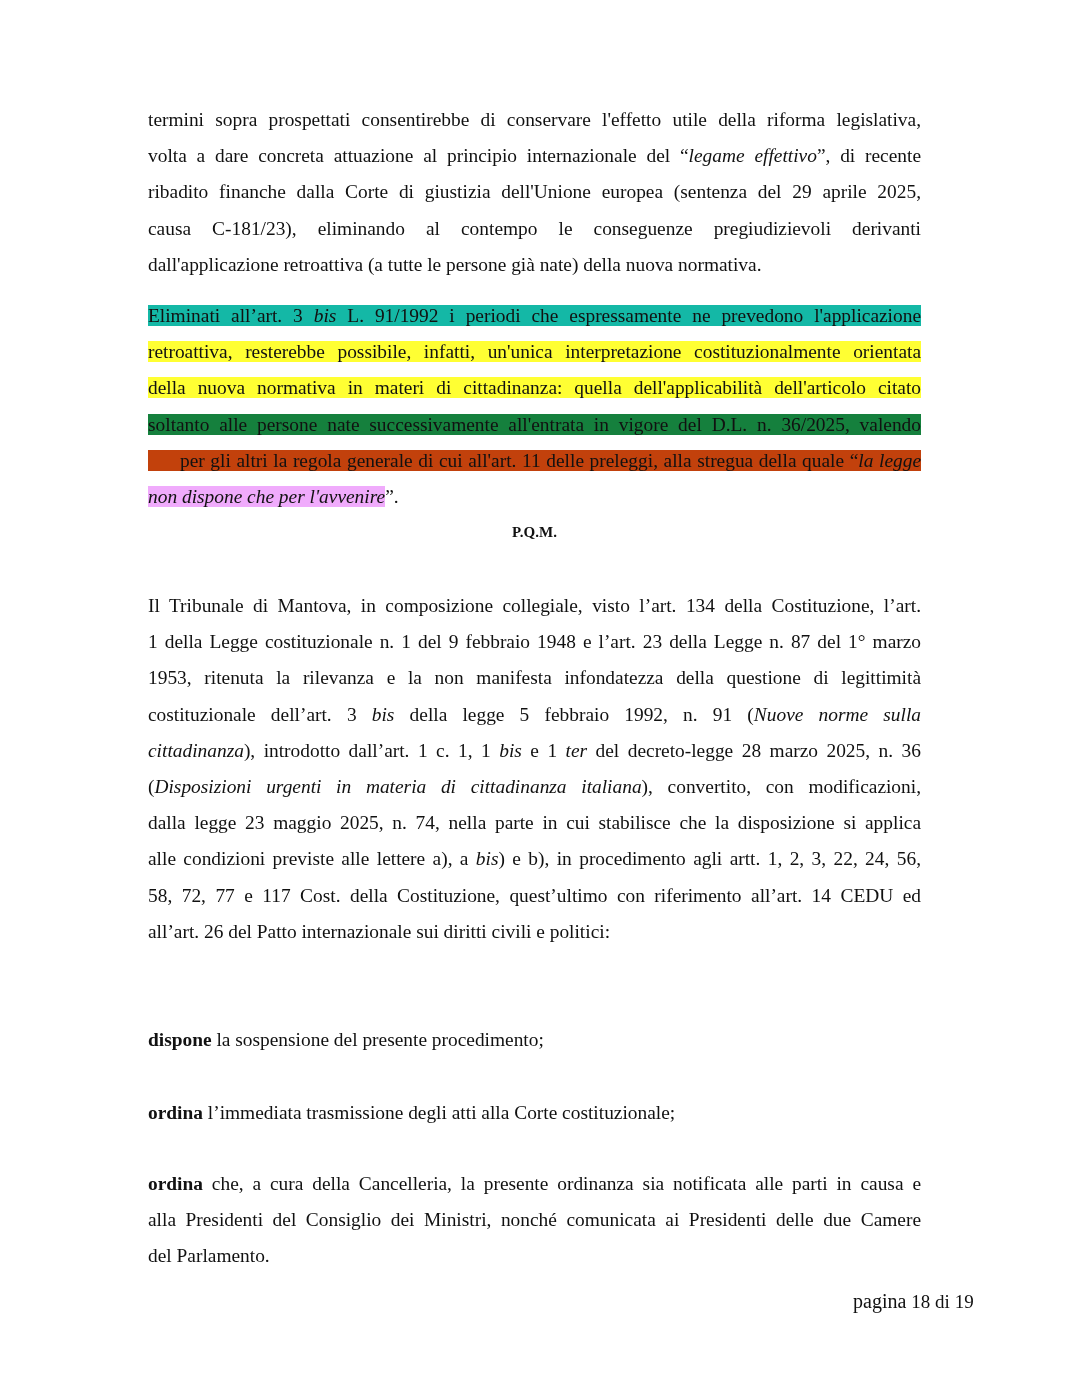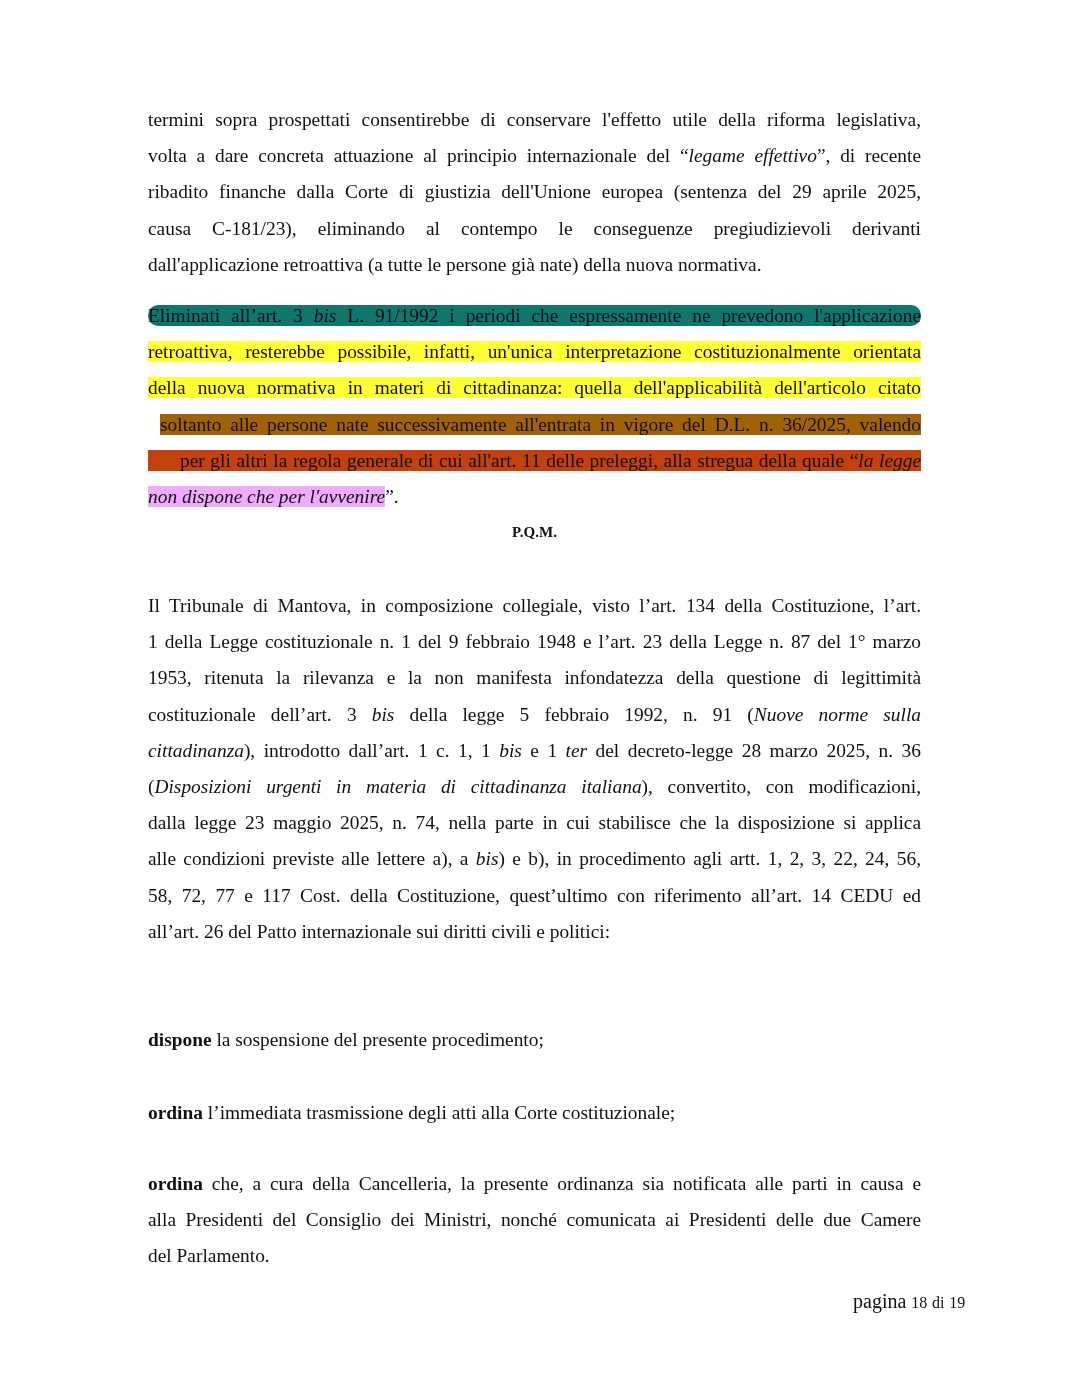--- a/index.html
+++ b/index.html
@@ -10,42 +10,42 @@
     font-family: "Liberation Serif", "DejaVu Serif", serif;
     font-size: 19.4px;
   }
   .text-block { position: absolute; left: 148px; width: 773px; line-height: 36.2px; text-align: justify; }
   .line { display: block; height: 36.2px; white-space: nowrap; text-align-last: justify; text-align: justify; }
   .line.last { text-align-last: left; }
   .hl { background: #ffff33; }
   .heading { position: absolute; left: 148px; width: 773px; text-align: center; font-weight: bold; font-size: 15px; }
   .footer { position: absolute; left: 853px; top: 1290px; white-space: nowrap; }
   .footer .small { font-size: 20px; }
-  .footer .big { font-size: 16px; }
+  .footer .big { font-size: 19px; }
   i { font-style: italic; }
   b { font-weight: bold; }
 </style>
 </head>
 <body>
 
 <div class="page">
 
   <div class="text-block" style="top:102px;">
     <span class="line"><span>termini sopra prospettati consentirebbe di conservare l'effetto utile della riforma legislativa,</span></span>
     <span class="line"><span>volta a dare concreta attuazione al principio internazionale del “</span><i>legame effettivo</i><span>”, di recente</span></span>
     <span class="line"><span>ribadito finanche dalla Corte di giustizia dell'Unione europea (sentenza del 29 aprile 2025,</span></span>
     <span class="line"><span>causa C-181/23), eliminando al contempo le conseguenze pregiudizievoli derivanti</span></span>
     <span class="line last"><span>dall'applicazione retroattiva (a tutte le persone già nate) della nuova normativa.</span></span>
   </div>
 
   <div class="text-block" style="top:298px;">
-    <span class="line"><span class="hl" style="background: #0f766e; border-radius: 10px;"><span>Eliminati all’art. 3 </span><i>bis</i><span> L. 91/1992 i periodi che espressamente  ne  prevedono l'applicazione</span></span></span>
+    <span class="line"><span class="hl" style="background: #14b8a6;"><span>Eliminati all’art. 3 </span><i>bis</i><span> L. 91/1992 i periodi che espressamente  ne  prevedono l'applicazione</span></span></span>
     <span class="line"><span class="hl" style="background: rgb(255, 255, 51);">retroattiva, resterebbe possibile, infatti, un'unica interpretazione costituzionalmente orientata</span></span>
     <span class="line"><span class="hl" style="background: rgb(255, 255, 51);">della nuova normativa in materi di cittadinanza: quella dell'applicabilità dell'articolo citato</span></span>
-    <span class="line"><span class="hl" style="background: #a16207; margin-left: 12px;">soltanto alle persone nate successivamente all'entrata in vigore del D.L. n.  36/2025, valendo</span></span>
+    <span class="line"><span class="hl" style="background: #15803d;">soltanto alle persone nate successivamente all'entrata in vigore del D.L. n.  36/2025, valendo</span></span>
     <span class="line"><span class="hl" style="background: #c2410c; padding-left: 32px;"><span>per gli altri la regola generale di cui all'art. 11 delle preleggi, alla stregua della quale “</span><i>la legge</i></span></span>
     <span class="line last"><i class="hl" style="background: #f0abfc;">non dispone che per l'avvenire</i><span>”.</span></span>
   </div>
 
   <div class="heading" style="top:524px;">P.Q.M.</div>
 
   <div class="text-block" style="top:588px;">
     <span class="line"><span>Il Tribunale di Mantova, in composizione collegiale, visto l’art. 134 della Costituzione, l’art.</span></span>
     <span class="line"><span>1 della Legge costituzionale n. 1 del 9 febbraio 1948 e l’art. 23 della Legge n. 87 del 1° marzo</span></span>
     <span class="line"><span>1953, ritenuta la rilevanza e la non manifesta infondatezza della questione di legittimità</span></span>

